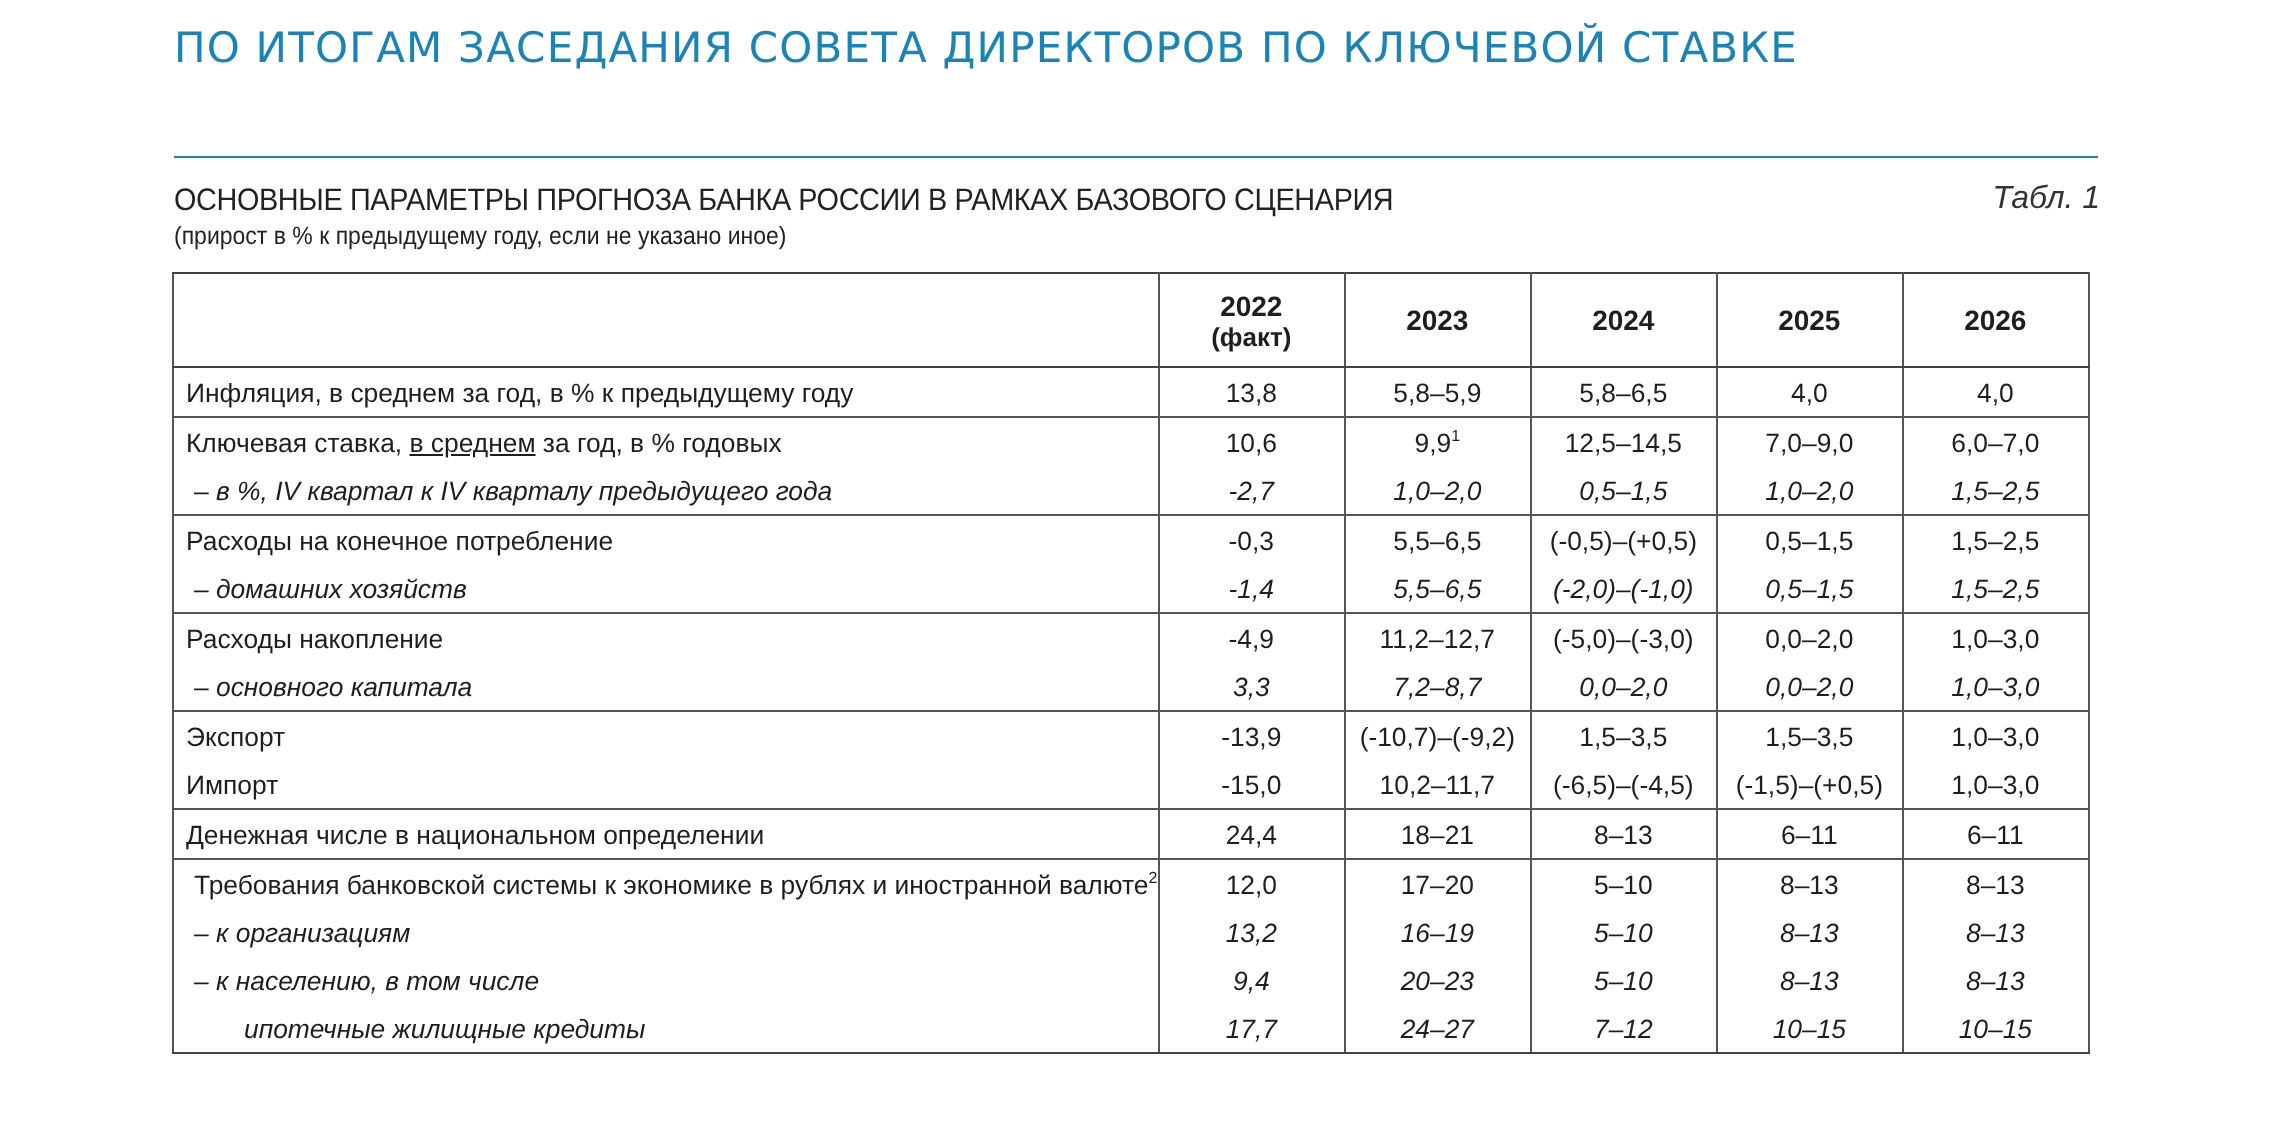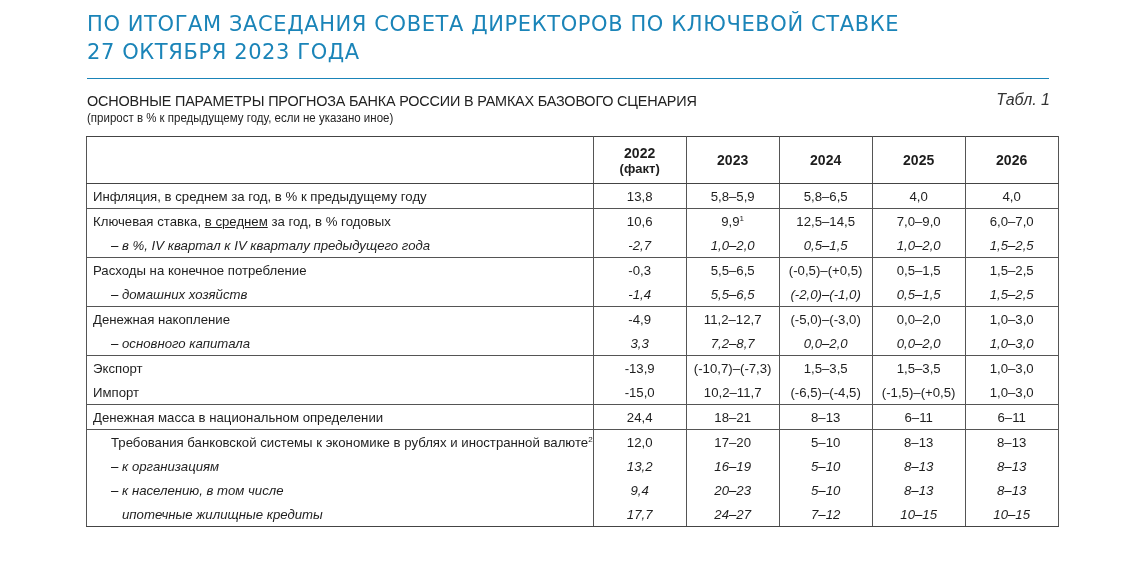--- a/index.html
+++ b/index.html
@@ -18,32 +18,31 @@
     table { position: absolute; left: 86px; top: 136px; border-collapse: collapse;
             font-size: 13.2px; color: #1e1e1e; }
     td, th { border-left: 1px solid #555; border-right: 1px solid #555; padding: 0; }
     th { font-weight: bold; font-size: 14px; height: 46px; text-align: center; border-top: 1.5px solid #444; border-bottom: 1px solid #444; }
     th .sub { display: block; font-size: 13px; }
     td { height: 24px; text-align: center; }
     td.lbl { text-align: left; padding-left: 6px; white-space: nowrap; }
     tr.sep td { border-top: 1px solid #555; }
     tr.last td { border-bottom: 1.5px solid #444; }
     td.ital, td.lbl.ital { font-style: italic; }
-    td.ind1 { padding-left: 24px; }
+    td.ind1 { padding-left: 10px; }
     td.ind2 { padding-left: 35px; }
     .u { text-decoration: underline; }
     sup { font-size: 8px; vertical-align: super; line-height: 0; }
     col.c0 { width: 488px; } col.cy { width: 93px; }
   </style>
 </head>
 <body>
 
 <div class="title">
   <div>ПО ИТОГАМ ЗАСЕДАНИЯ СОВЕТА ДИРЕКТОРОВ ПО КЛЮЧЕВОЙ СТАВКЕ</div>
-  <div>27 ОКТЯБРЯ 2023 ГОДА</div>
 </div>
 <div class="rule"></div>
 <div class="subtitle">ОСНОВНЫЕ ПАРАМЕТРЫ ПРОГНОЗА БАНКА РОССИИ В РАМКАХ БАЗОВОГО СЦЕНАРИЯ</div>
 <div class="tabl">Табл. 1</div>
 <div class="note">(прирост в % к предыдущему году, если не указано иное)</div>
 
 <table>
   <colgroup>
       <col class="c0">
       <col class="cy">
@@ -97,53 +96,53 @@
     </tr>
     <tr>
       <td class="lbl ital ind1">– домашних хозяйств</td>
       <td class="ital">-1,4</td>
         <td class="ital">5,5–6,5</td>
         <td class="ital">(-2,0)–(-1,0)</td>
         <td class="ital">0,5–1,5</td>
         <td class="ital">1,5–2,5</td>
     </tr>
     <tr class="sep">
-      <td class="lbl">Денежная накопление</td>
+      <td class="lbl">Расходы накопление</td>
       <td>-4,9</td>
         <td>11,2–12,7</td>
         <td>(-5,0)–(-3,0)</td>
         <td>0,0–2,0</td>
         <td>1,0–3,0</td>
     </tr>
     <tr>
       <td class="lbl ital ind1">– основного капитала</td>
       <td class="ital">3,3</td>
         <td class="ital">7,2–8,7</td>
         <td class="ital">0,0–2,0</td>
         <td class="ital">0,0–2,0</td>
         <td class="ital">1,0–3,0</td>
     </tr>
     <tr class="sep">
       <td class="lbl">Экспорт</td>
       <td>-13,9</td>
-        <td>(-10,7)–(-7,3)</td>
+        <td>(-10,7)–(-9,2)</td>
         <td>1,5–3,5</td>
         <td>1,5–3,5</td>
         <td>1,0–3,0</td>
     </tr>
     <tr>
       <td class="lbl">Импорт</td>
       <td>-15,0</td>
         <td>10,2–11,7</td>
         <td>(-6,5)–(-4,5)</td>
         <td>(-1,5)–(+0,5)</td>
         <td>1,0–3,0</td>
     </tr>
     <tr class="sep">
-      <td class="lbl">Денежная масса в национальном определении</td>
+      <td class="lbl">Денежная числе в национальном определении</td>
       <td>24,4</td>
         <td>18–21</td>
         <td>8–13</td>
         <td>6–11</td>
         <td>6–11</td>
     </tr>
     <tr class="sep">
       <td class="lbl ind1"><span>Требования банковской системы к экономике в рублях и иностранной валюте</span><sup>2</sup></td>
       <td>12,0</td>
         <td>17–20</td>

